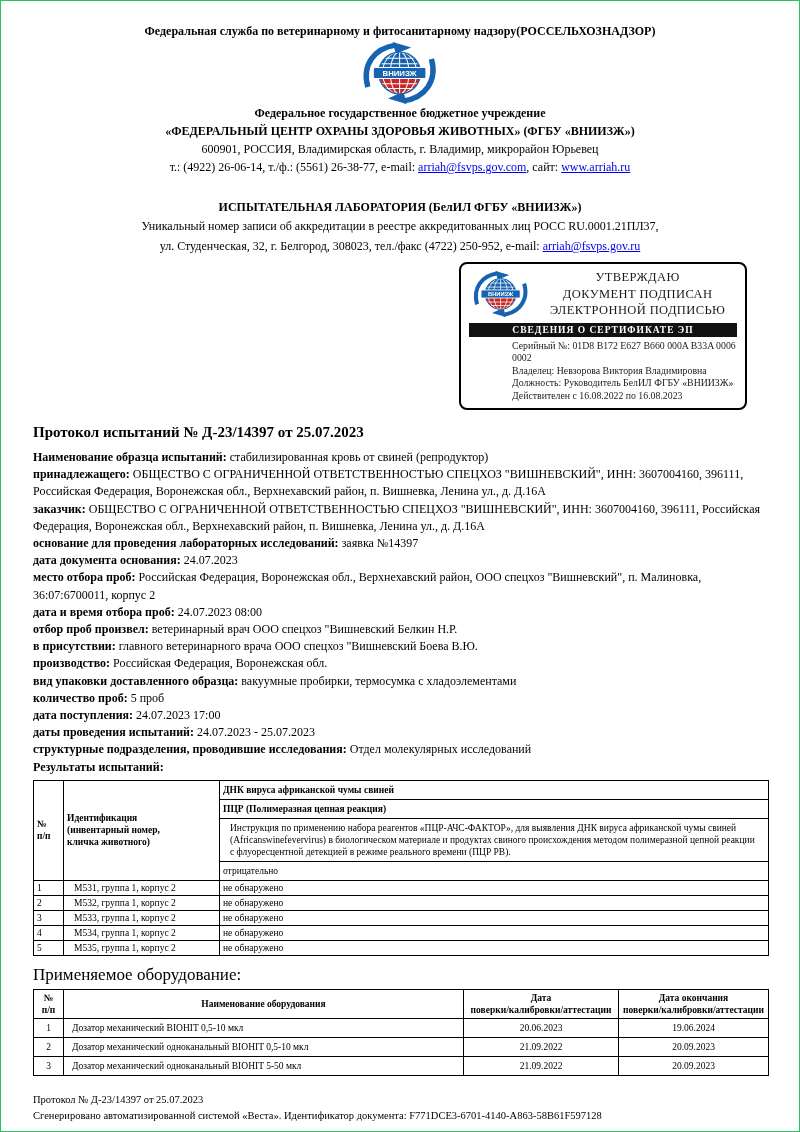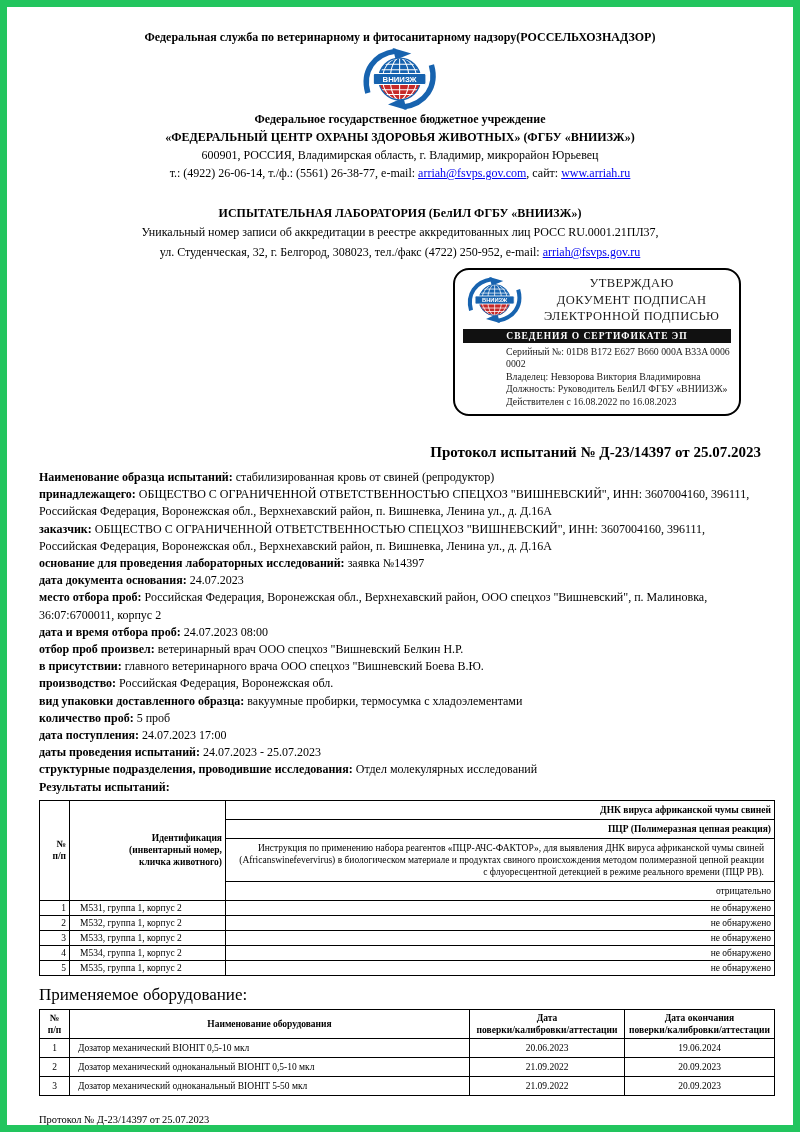--- a/index.html
+++ b/index.html
@@ -1,41 +1,41 @@
 <!DOCTYPE html>
 <html><head>
 <meta charset="utf-8">
 <style>
   html,body{margin:0;padding:0;background:#ffffff;}
   .page{
     position:relative; width:800px; height:1132px; box-sizing:border-box;
-    margin:0 auto; background:#fff; border:7px solid #22c55e;
+    margin:0 auto; background:#fff; border:1px solid #22c55e;
     padding:22px 32px 0 32px; overflow:hidden; color:#000;
     font-family:"Liberation Serif","DejaVu Serif",serif;
   }
   .bold{font-weight:bold;}
   .hdr-agency{font-weight:bold;font-size:12px;line-height:16px;text-align:center;}
   .logo-wrap{text-align:center;margin-top:3px;height:62px;}
   .hdr-line{font-size:12px;line-height:18px;text-align:center;}
   a.link{color:#0000EE;text-decoration:underline;cursor:pointer;}
   .lab-name{margin-top:22px;}
   .accr-line{font-size:12px;line-height:20px;text-align:center;}
   .stamp-row{display:flex;justify-content:flex-end;padding-right:20px;margin-top:6px;}
-  .stamp{width:288px;border:2.5px solid #000;border-radius:16px;padding:5px 8px 6px 8px;box-sizing:border-box;background:#fff;}
+  .stamp{width:288px;border:2.5px solid #000;border-radius:8px;padding:5px 8px 6px 8px;box-sizing:border-box;background:#fff;}
   .stamp-top{display:flex;align-items:center;gap:6px;}
   .stamp-head{flex:1;text-align:center;font-size:12.5px;line-height:1.32;letter-spacing:.4px;color:#1a1a1a;}
   .stamp-bar{background:#111;color:#fff;text-align:center;font-size:9.5px;font-weight:bold;letter-spacing:1px;padding:2px 0;margin:4px 0 3px 0;}
   .stamp-line{font-size:9.8px;line-height:12.5px;color:#1a1a1a;padding-left:43px;}
-  .doc-title{text-align:right;font-weight:bold;font-size:15px;margin:28px 0 0 0;}
+  .doc-title{text-align:left;font-weight:bold;font-size:15px;margin:14px 0 0 0;}
   .body-block{margin-top:8px;font-size:12px;line-height:17.2px;}
   .body-block p{margin:0;}
   table{border-collapse:collapse;width:736px;table-layout:fixed;}
   td,th{border:1px solid #000;padding:1px 3px;vertical-align:middle;}
   .results{margin-top:4px;font-size:9.5px;}
-  .results td{text-align:right;line-height:12px;}
+  .results td{text-align:left;line-height:12px;}
   .results .hdr{font-weight:bold;}
   .results .instr{font-weight:normal;padding:3px 10px;}
   .results .id-cell{text-align:left;padding-left:10px;}
   .pre{white-space:pre-line;}
   .equip-heading{font-size:17px;margin:9px 0 4px 0;}
   .equip{font-size:9.5px;}
   .equip th{font-weight:bold;text-align:center;line-height:12px;padding:2px 3px;}
   .equip td{text-align:center;line-height:16px;}
   .equip .name-cell{text-align:left;padding-left:8px;}
   .footer{margin-top:16px;font-size:10.5px;line-height:16px;}

